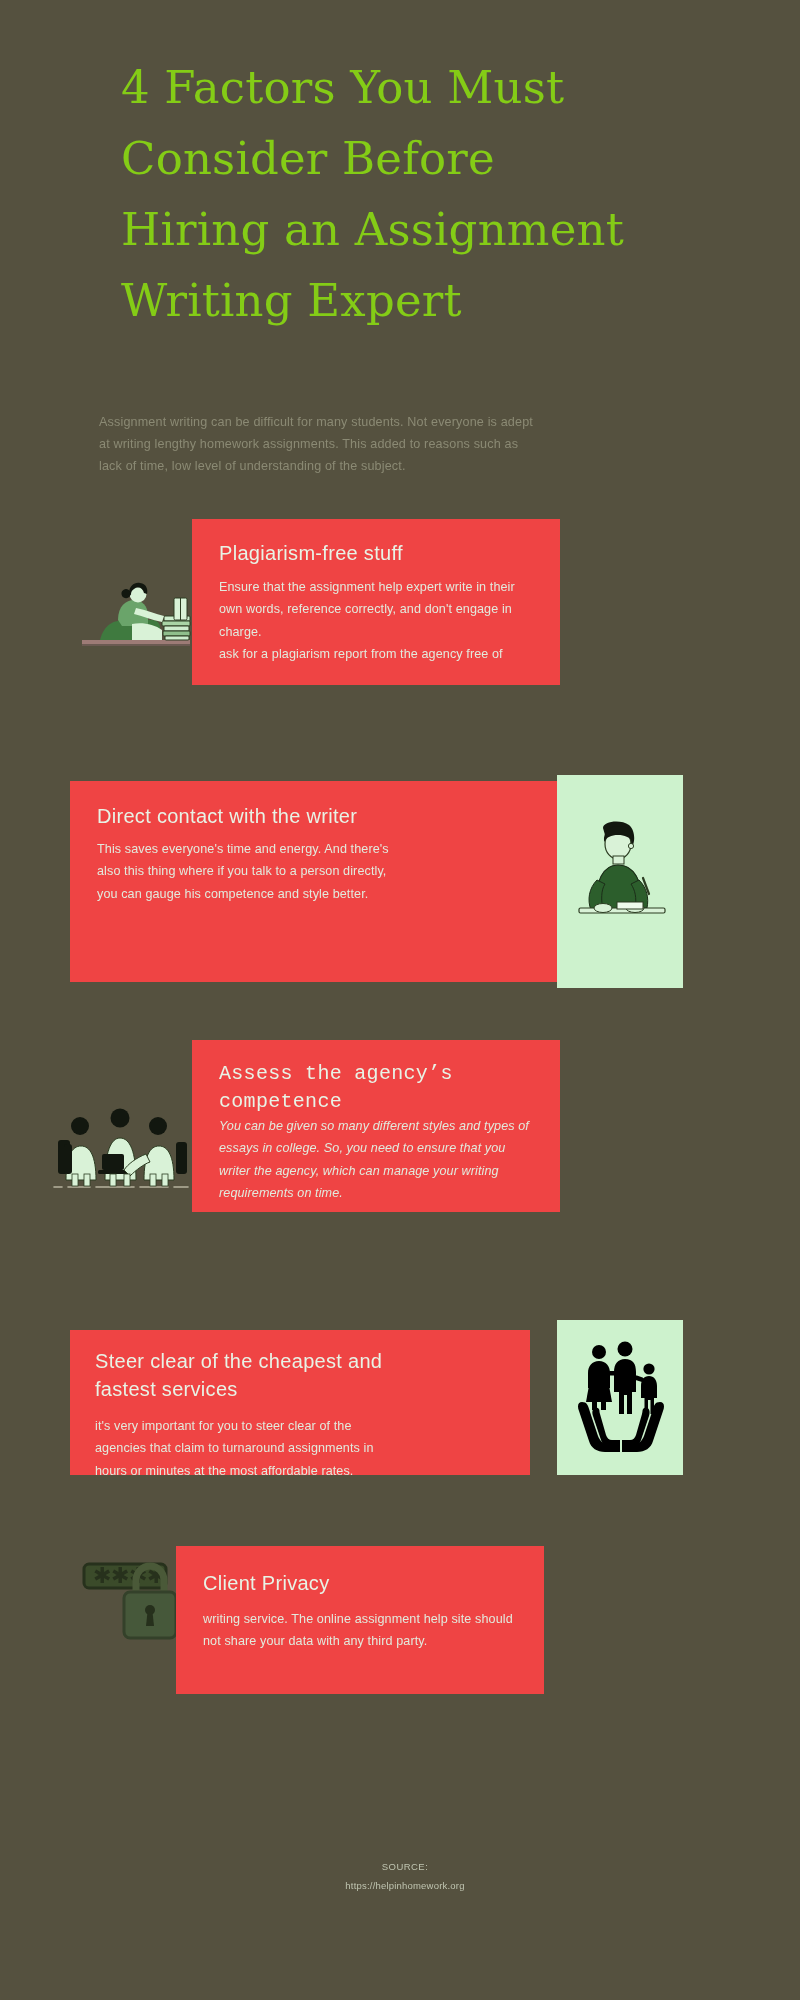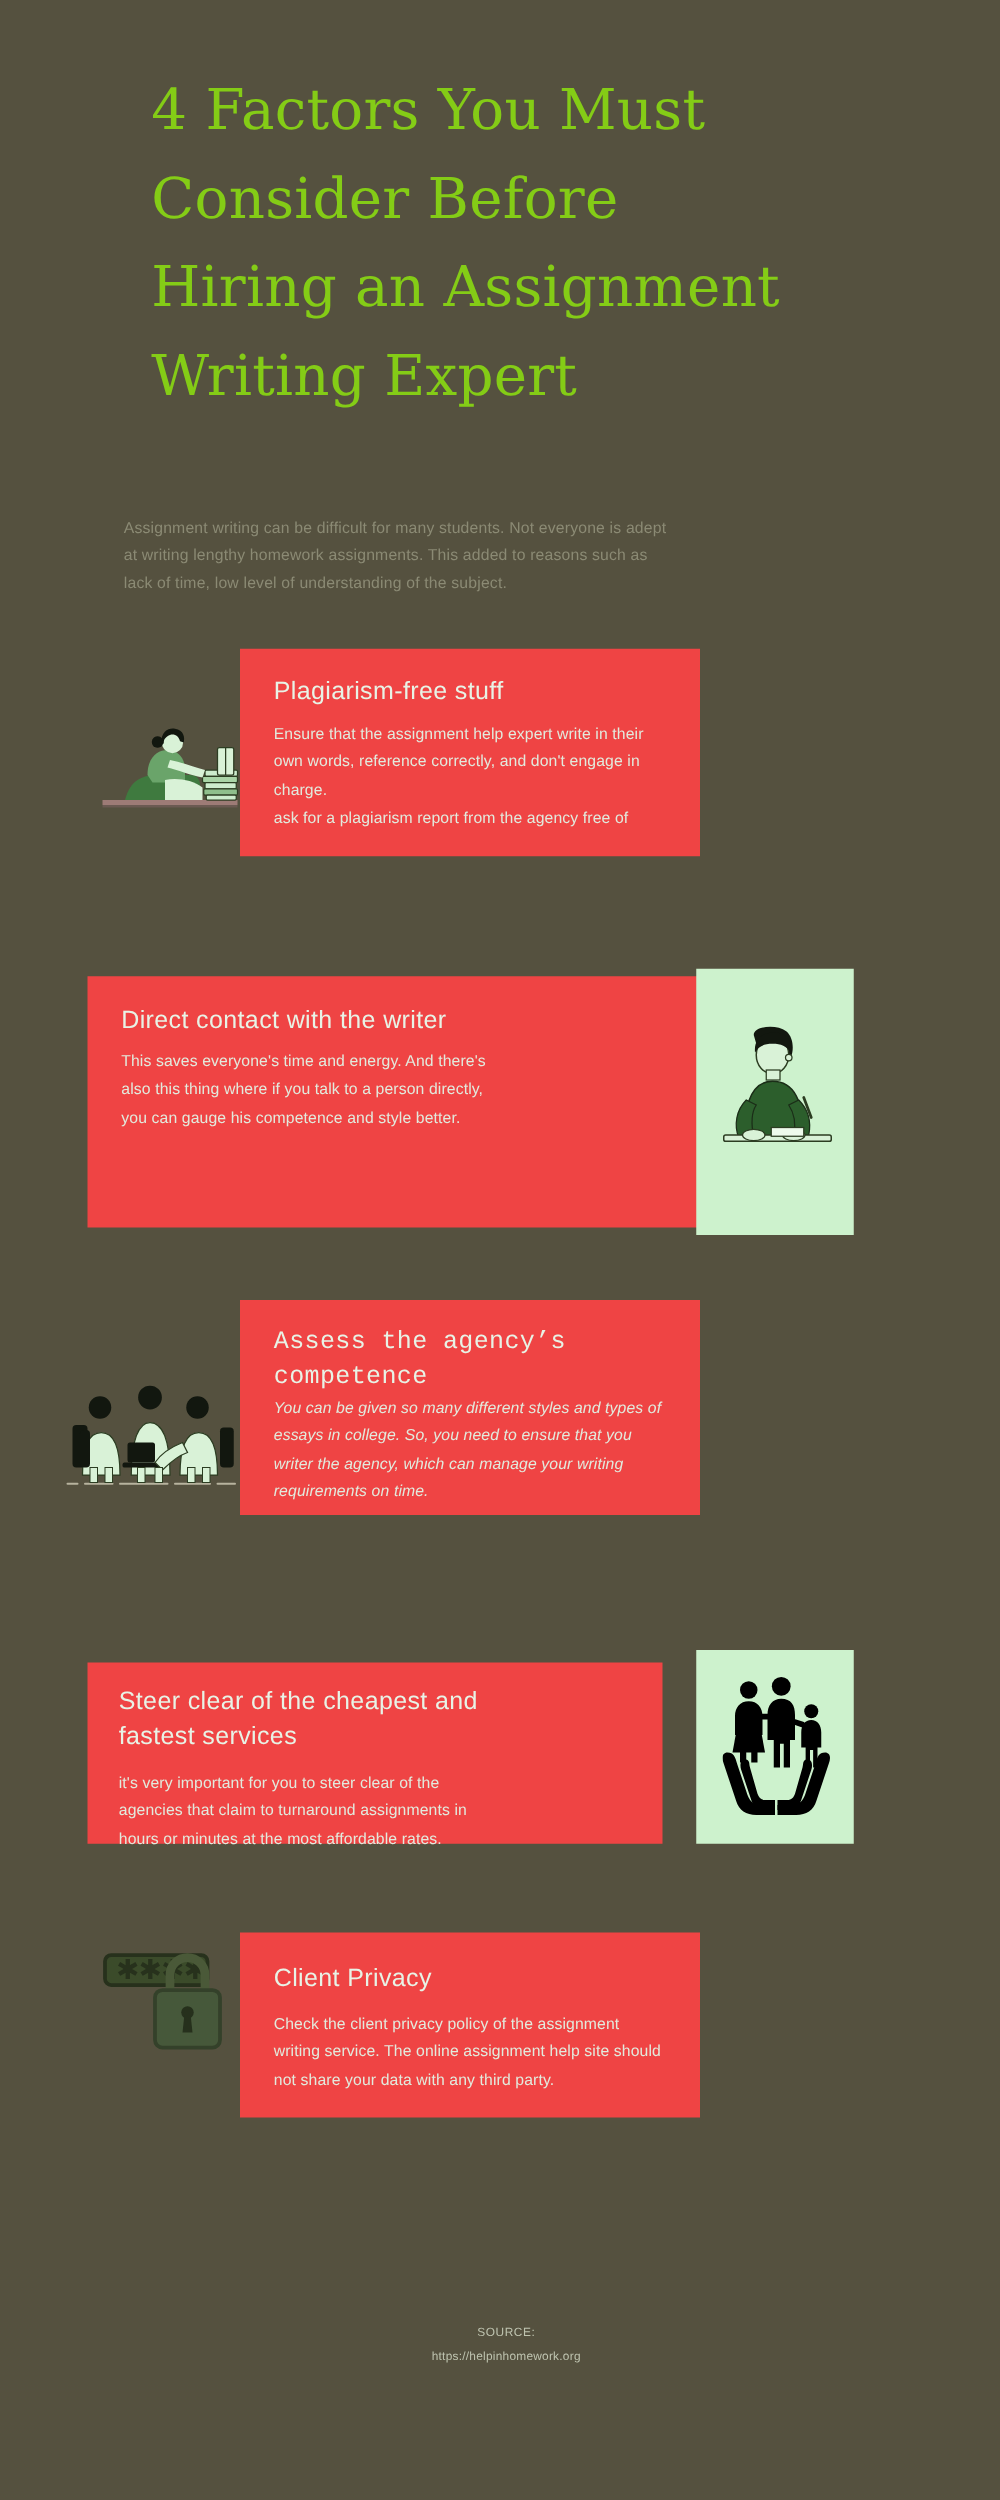--- a/index.html
+++ b/index.html
@@ -92,21 +92,21 @@
   
   #card4 { left: 70px; top: 1330px; width: 460px; height: 145px; }
   #card4 .card-h { position: absolute; left: 25px; top: 17px; width: 340px; }
   #card4 .card-b { position: absolute; left: 25px; top: 85px; width: 345px; }
   #card4panel {
     position: absolute; left: 557px; top: 1320px;
     width: 126px; height: 155px; background: #cdf2cd;
   }
 
   
-  #card5 { left: 192px; top: 1546px; width: 368px; height: 148px; }
+  #card5 { left: 176px; top: 1546px; width: 368px; height: 148px; }
   #card5 .card-h { position: absolute; left: 27px; top: 23px; }
   #card5 .card-b { position: absolute; left: 27px; top: 62px; width: 330px; }
 
   
   .illus { position: absolute; }
   #illus1 { left: 78px; top: 576px; width: 118px; height: 78px; }
   #illus3 { left: 48px; top: 1092px; width: 148px; height: 102px; }
   #illus5 { left: 82px; top: 1550px; width: 110px; height: 102px; }
   #illus2 { position: absolute; left: 573px; top: 820px; width: 96px; height: 125px; }
   #illus4 { position: absolute; left: 578px; top: 1340px; width: 86px; height: 118px; }
@@ -328,21 +328,20 @@
       <rect x="42" y="42" width="52" height="46" rx="6" fill="#46583a" stroke="#34412a" stroke-width="3"></rect>
 
       <circle cx="68" cy="60" r="5" fill="#26301c"></circle>
       <path d="M65.5 62 L70.5 62 L72 76 L64 76 Z" fill="#26301c"></path>
     </svg>
   </div>
 
   <div class="card" id="card5">
     <div class="card-h">Client Privacy</div>
     <div class="card-b">
-      <span>Check the client privacy policy of the assignment</span>
       <span>writing service. The online assignment help site should</span>
       <span>not share your data with any third party.</span>
     </div>
   </div>
 
   <div class="footer">
     <span class="src-label">SOURCE:</span>
     <span class="src-url">https://helpinhomework.org</span>
   </div>
 

